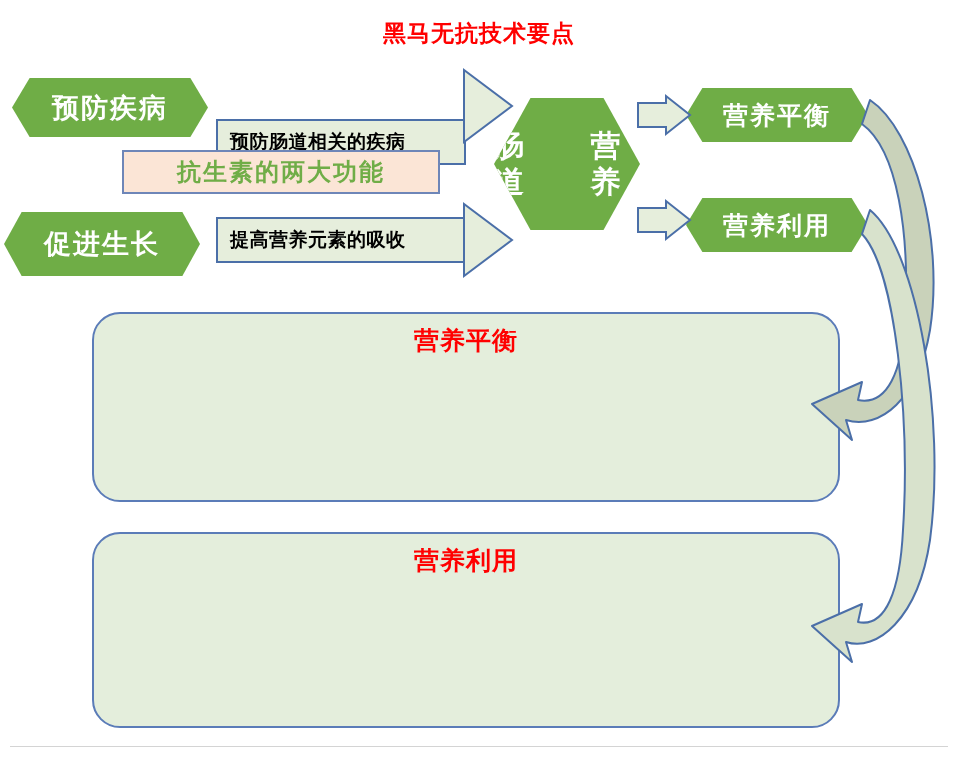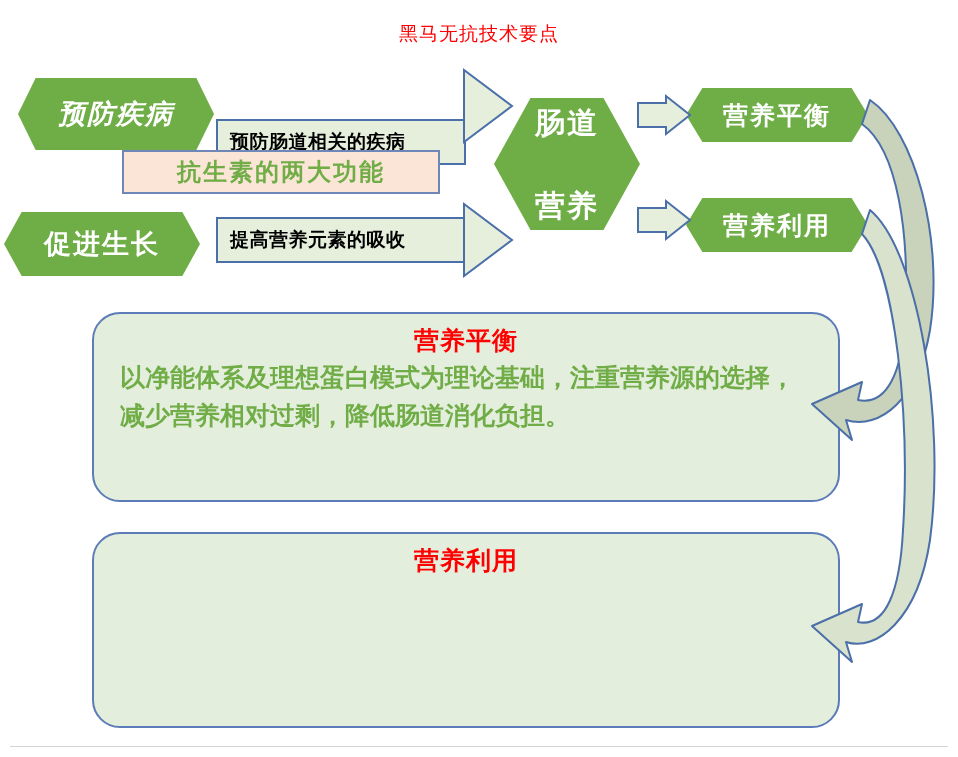--- a/index.html
+++ b/index.html
@@ -21,39 +21,39 @@
     height: 757px;
   }
   .abs { position: absolute; }
 
   
   #page-title {
     left: 0; top: 18px;
     width: 958px;
     text-align: center;
     color: #FF0000;
-    font-size: 19px;
-    font-weight: normal;
+    font-size: 23px;
+    font-weight: bold;
     letter-spacing: 1px;
     line-height: 30px;
   }
 
   
   .chevron {
     display: flex;
     align-items: center;
     justify-content: center;
     background: #6FAD46;
     color: #ffffff;
     font-size: 27px;
     font-weight: bold;
     letter-spacing: 2px;
     clip-path: polygon(0% 50%, 9% 0%, 91% 0%, 100% 50%, 91% 100%, 9% 100%);
   }
-  #chevron-prevent-disease { left: 18px; top: 78px; width: 196px; height: 72px; font-style: italic; }
+  #chevron-prevent-disease { left: 12px; top: 78px; width: 196px; height: 59px; }
   #chevron-promote-growth  { left: 4px; top: 212px; width: 196px; height: 64px; }
   #chevron-nutrition-balance { left: 686px; top: 88px; width: 182px; height: 54px; font-size: 25px;}
   #chevron-nutrition-utilization { left: 686px; top: 198px; width: 182px; height: 54px; font-size: 25px;}
 
   
   .label-arrow {
     display: flex;
     align-items: center;
     background: #E6EEDC;
     border: 2px solid #4B6FA8;
@@ -81,21 +81,21 @@
     font-weight: bold;
     letter-spacing: 2px;
   }
 
   
   #hexagon-intestinal-nutrition {
     left: 494px; top: 98px; width: 146px; height: 132px;
     background: #6FAD46;
     clip-path: polygon(25% 0%, 75% 0%, 100% 50%, 75% 100%, 25% 100%, 0% 50%);
     display: flex;
-    flex-direction: column;
+    flex-direction: row;
     align-items: center;
     justify-content: center;
     color: #ffffff;
     font-size: 30px;
     font-weight: bold;
     line-height: 36px;
     letter-spacing: 2px;
     gap: 47px;
   }
 
@@ -175,21 +175,20 @@
   <div class="abs chevron" id="chevron-nutrition-balance">
     <span>营养平衡</span>
   </div>
 
   <div class="abs chevron" id="chevron-nutrition-utilization">
     <span>营养利用</span>
   </div>
 
   <div class="abs desc-box" id="desc-box-balance">
     <div class="desc-title">营养平衡</div>
-    <div class="desc-body">以净能体系及理想蛋白模式为理论基础，注重营养源的选择，减少营养相对过剩，降低肠道消化负担。</div>
   </div>
 
   <div class="abs desc-box" id="desc-box-utilization">
     <div class="desc-title">营养利用</div>
   </div>
 
   <svg class="overlay" viewBox="0 0 958 757">
 
     <polygon points="464,83 464,70 512,106 464,142 464,129" fill="#E6EEDC" stroke="#4B6FA8" stroke-width="2"></polygon>
 

